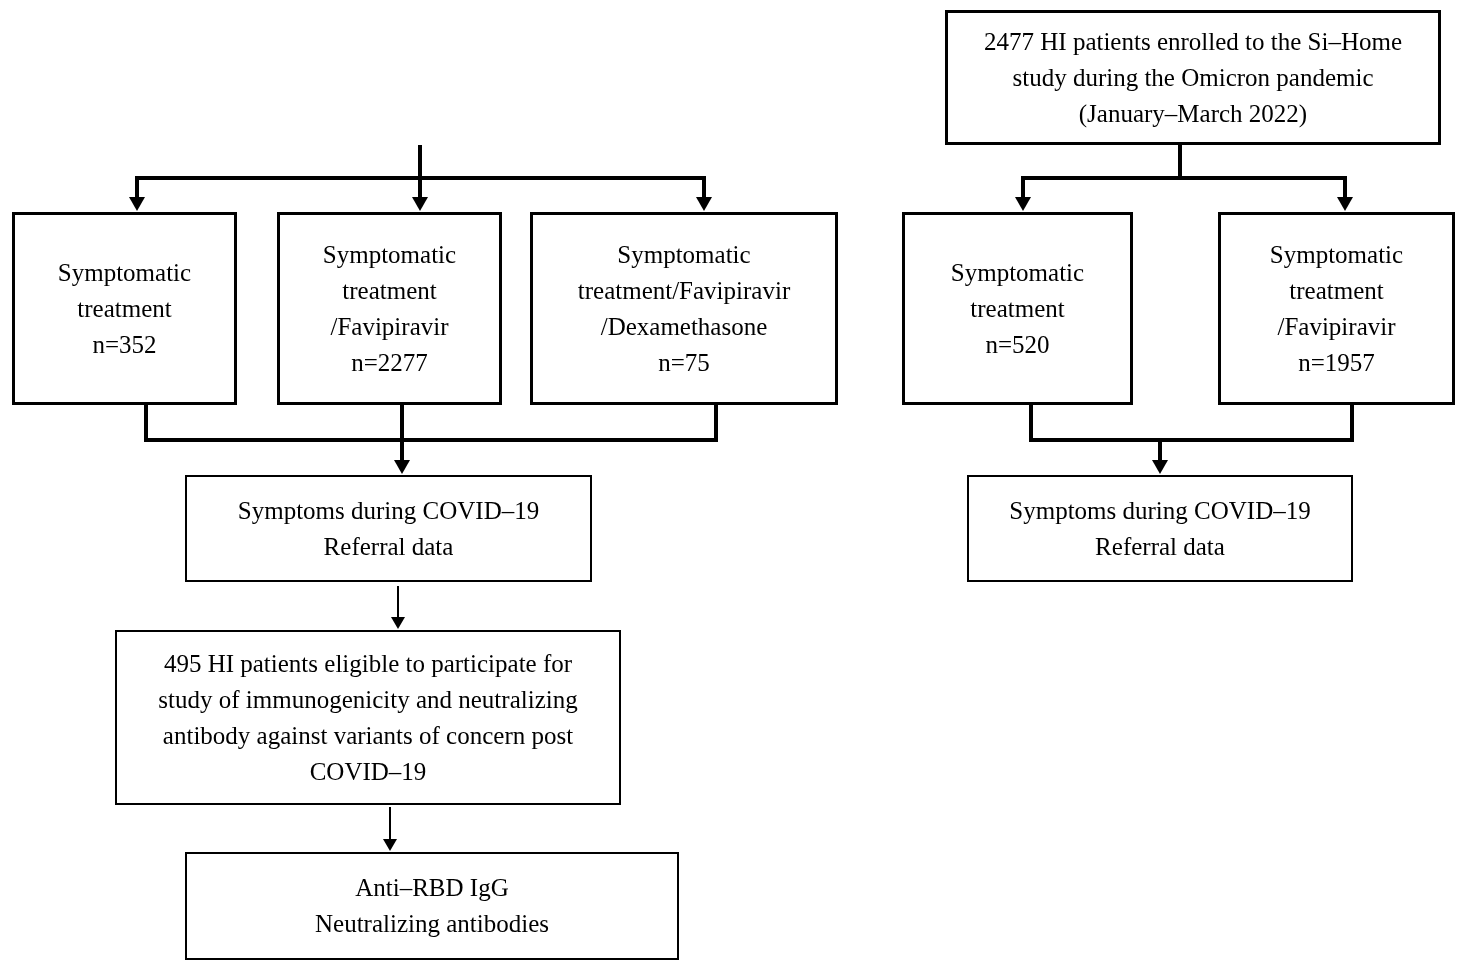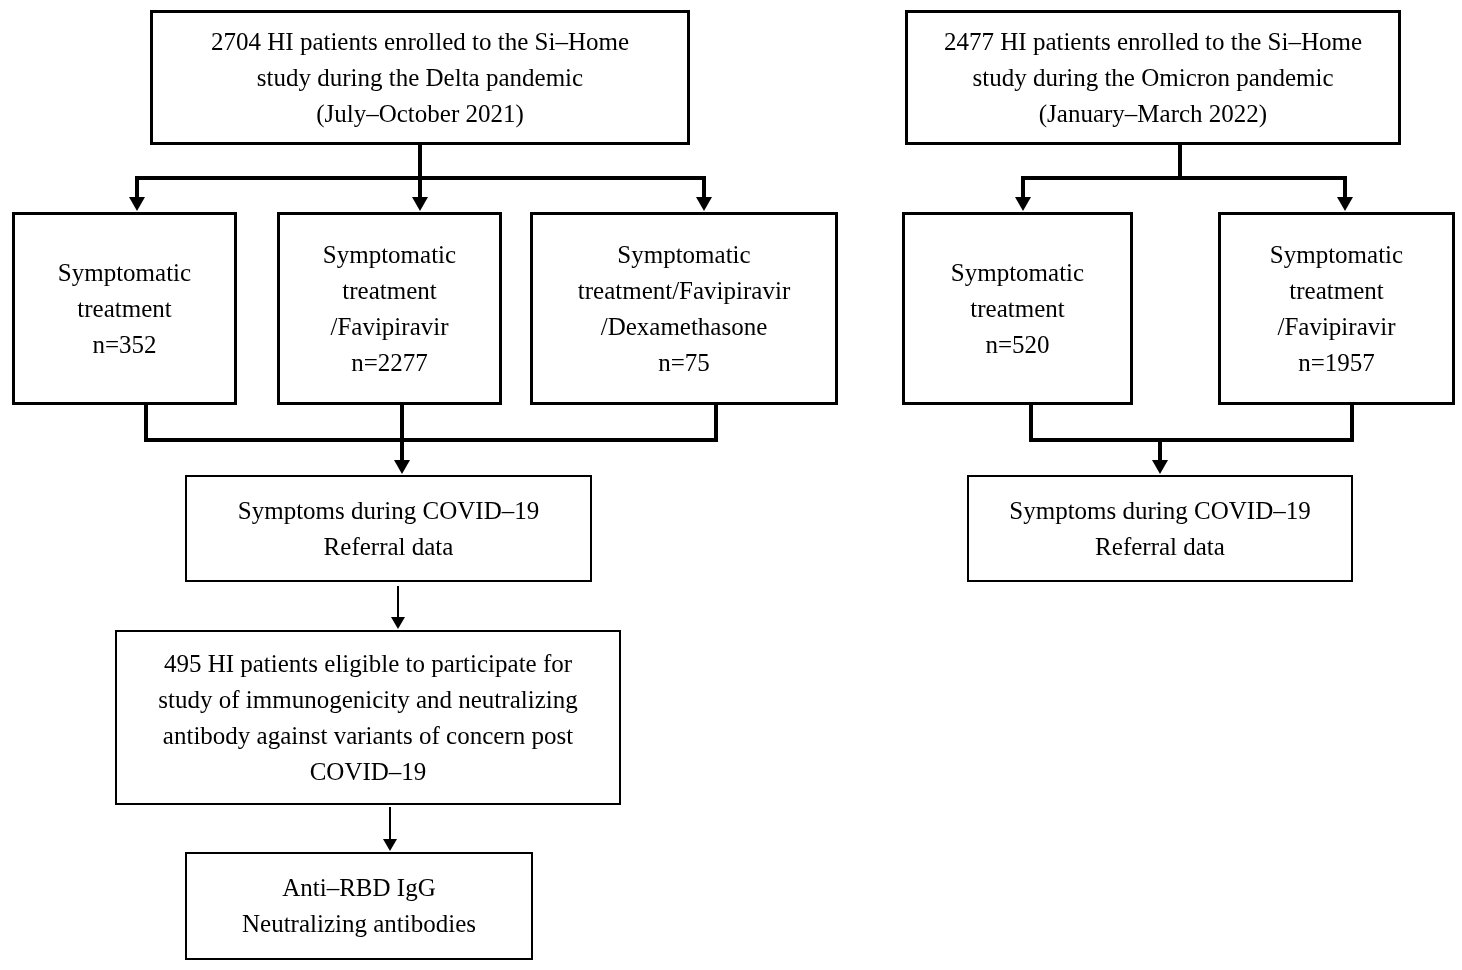--- a/index.html
+++ b/index.html
@@ -33,22 +33,22 @@
     width: 1462px; height: 970px;
     pointer-events: none;
   }
   
   #delta-enrollment   { left: 150px; top: 10px;  width: 540px; height: 135px; }
   #delta-arm-1        { left: 12px;  top: 212px; width: 225px; height: 193px; }
   #delta-arm-2        { left: 277px; top: 212px; width: 225px; height: 193px; }
   #delta-arm-3        { left: 530px; top: 212px; width: 308px; height: 193px; }
   #delta-symptoms     { left: 185px; top: 475px; width: 407px; height: 107px; }
   #delta-eligible     { left: 115px; top: 630px; width: 506px; height: 175px; }
-  #delta-outcome      { left: 185px; top: 852px; width: 348px; height: 108px; }
-  #omicron-enrollment { left: 905px; top: 10px;  width: 496px; height: 135px; }
+  #delta-outcome      { left: 185px; top: 852px; width: 494px; height: 108px; }
+  #omicron-enrollment { left: 945px; top: 10px;  width: 496px; height: 135px; }
   #omicron-arm-1      { left: 902px; top: 212px; width: 231px; height: 193px; }
   #omicron-arm-2      { left: 1218px;top: 212px; width: 237px; height: 193px; }
   #omicron-symptoms   { left: 967px; top: 475px; width: 386px; height: 107px; }
 </style>
 </head>
 <body>
 
 <div class="canvas">
 
   <svg class="connectors" viewBox="0 0 1462 970" xmlns="http://www.w3.org/2000/svg">
@@ -93,23 +93,20 @@
 
     <g stroke="#000000" stroke-width="4" fill="none">
       <path d="M1031,405 V440 H1352 V405"></path>
       <path d="M1160,440 V464"></path>
     </g>
     <g fill="#000000" stroke="none">
       <polygon points="1152,460 1168,460 1160,474"></polygon>
     </g>
   </svg>
 
-  <div class="box" id="delta-enrollment">2704 HI patients enrolled to the Si–Home
-study during the Delta pandemic
-(July–October 2021)</div>
 
   <div class="box" id="delta-arm-1">Symptomatic
 treatment
 n=352</div>
 
   <div class="box" id="delta-arm-2">Symptomatic
 treatment
 /Favipiravir
 n=2277</div>
 

